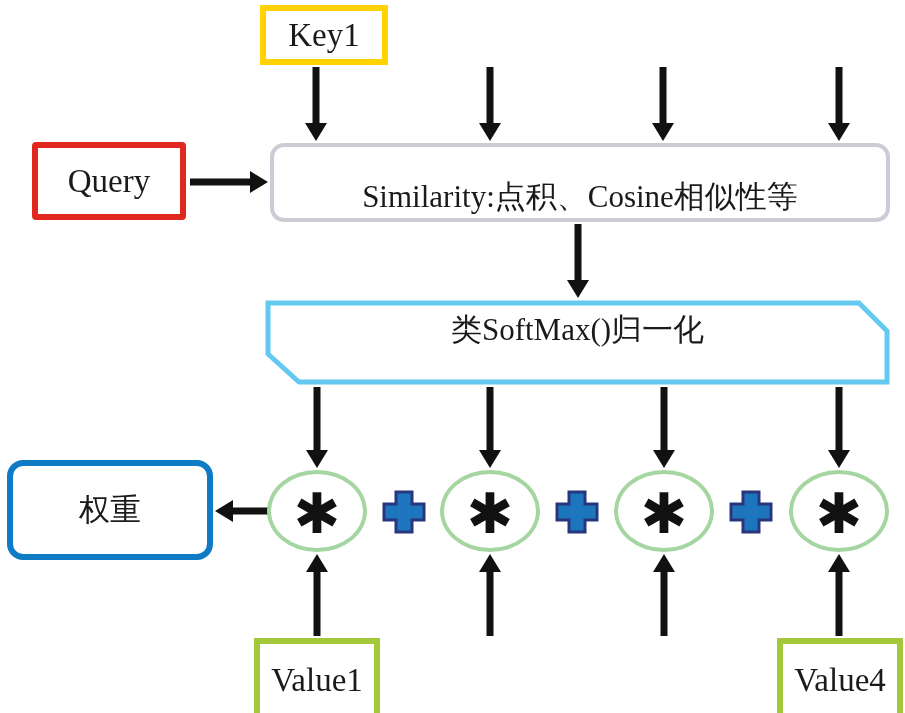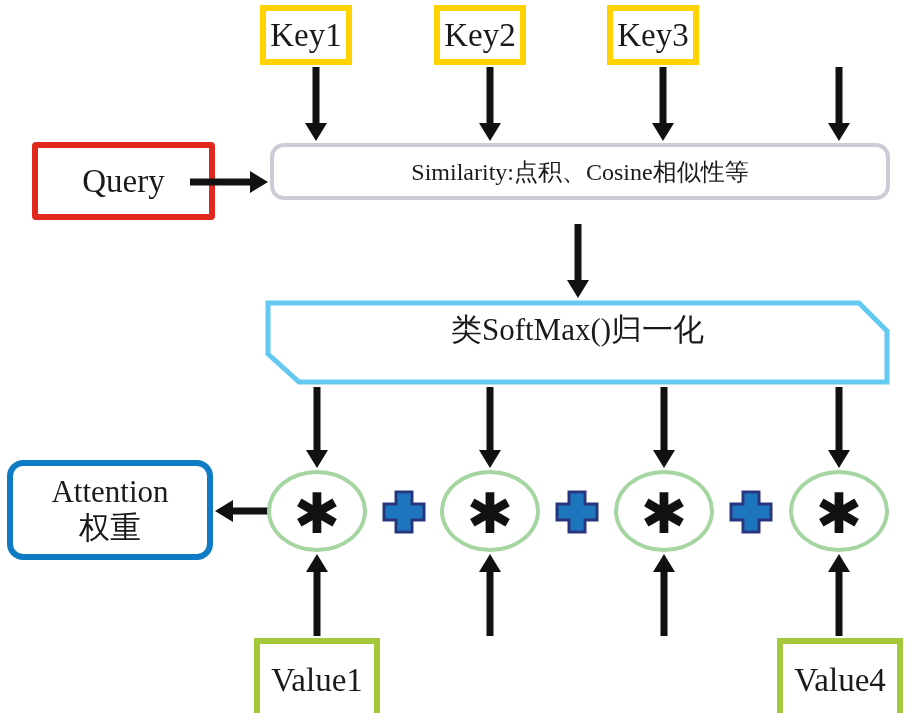--- a/index.html
+++ b/index.html
@@ -15,38 +15,39 @@
   .box {
     position: absolute;
     background: #ffffff;
     display: flex;
     align-items: center;
     justify-content: center;
     box-sizing: border-box;
     text-align: center;
   }
   .key-box {
-    width: 92px; height: 60px; top: 5px;
+    width: 128px; height: 60px; top: 5px;
     border: 6px solid #ffd200;
     font-size: 33px;
   }
   .value-box {
     width: 126px; height: 84px; top: 638px;
     border: 6px solid #a3c93a;
     font-size: 33px;
   }
   .query-box {
-    left: 32px; top: 142px; width: 183px; height: 78px;
+    left: 32px; top: 142px; width: 154px; height: 78px;
     border: 6px solid #e0281e; border-radius: 4px;
     font-size: 33px;
   }
   .similarity-box {
-    left: 270px; top: 143px; width: 620px; height: 57px;
+    left: 270px; top: 143px; width: 620px; height: 79px;
     border: 4px solid #ccccd6; border-radius: 14px;
-    font-size: 24px;
+    font-size: 31px;
+    align-items: flex-end;
   }
   .attention-box {
     left: 7px; top: 460px; width: 206px; height: 100px;
     border: 6px solid #0f7bc4; border-radius: 16px;
     font-size: 31px; flex-direction: column; line-height: 1.15;
   }
   .softmax-wrap { position: absolute; left: 265px; top: 300px; width: 625px; height: 60px; }
   .softmax-wrap svg { position: absolute; left: 0; top: 0; }
   .softmax-label {
     position: absolute; left: 0; top: 0; width: 100%; height: 100%;
@@ -102,26 +103,20 @@
   }
 </style>
 </head>
 <body>
 
 <div id="canvas">
 
   <div class="box key-box" style="left:260px">
     <span>Key1</span>
   </div>
-  <div class="box key-box" style="left:434px">
-    <span>Key2</span>
-  </div>
-  <div class="box key-box" style="left:607px">
-    <span>Key3</span>
-  </div>
 
   <div class="arrow arrow-down" style="left:305px;top:67px;height:74px">
       <div class="shaft"></div>
       <div class="head"></div>
     </div>
   <div class="arrow arrow-down" style="left:479px;top:67px;height:74px">
       <div class="shaft"></div>
       <div class="head"></div>
     </div>
   <div class="arrow arrow-down" style="left:652px;top:67px;height:74px">
@@ -169,21 +164,20 @@
   <div class="arrow arrow-down" style="left:653px;top:387px;height:81px">
       <div class="shaft"></div>
       <div class="head"></div>
     </div>
   <div class="arrow arrow-down" style="left:828px;top:387px;height:81px">
       <div class="shaft"></div>
       <div class="head"></div>
     </div>
 
   <div class="box attention-box">
-    <span>Attention</span>
     <span>权重</span>
   </div>
 
   <div class="arrow arrow-left" style="left:215px;top:500px;width:54px">
       <div class="shaft"></div>
       <div class="head"></div>
     </div>
 
   <div class="op-circle" style="left:267px">
     <span class="asterisk">✱</span>

